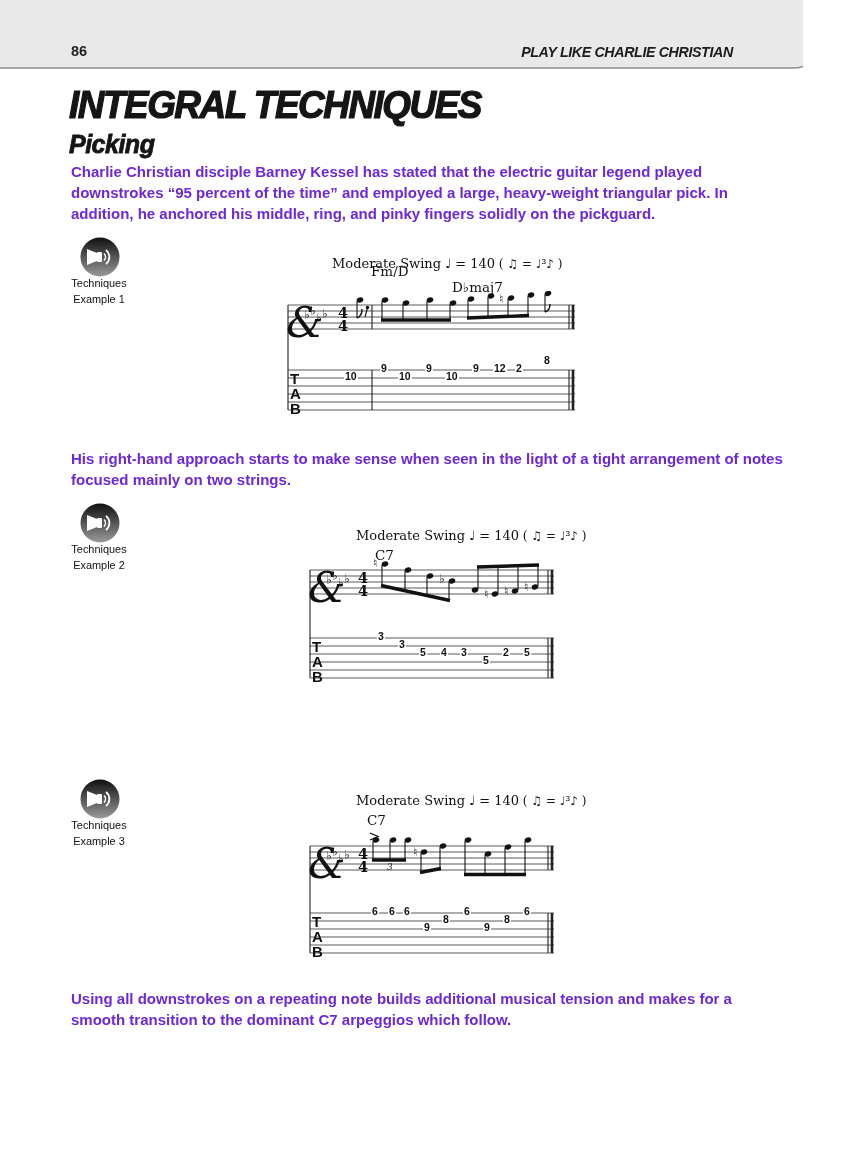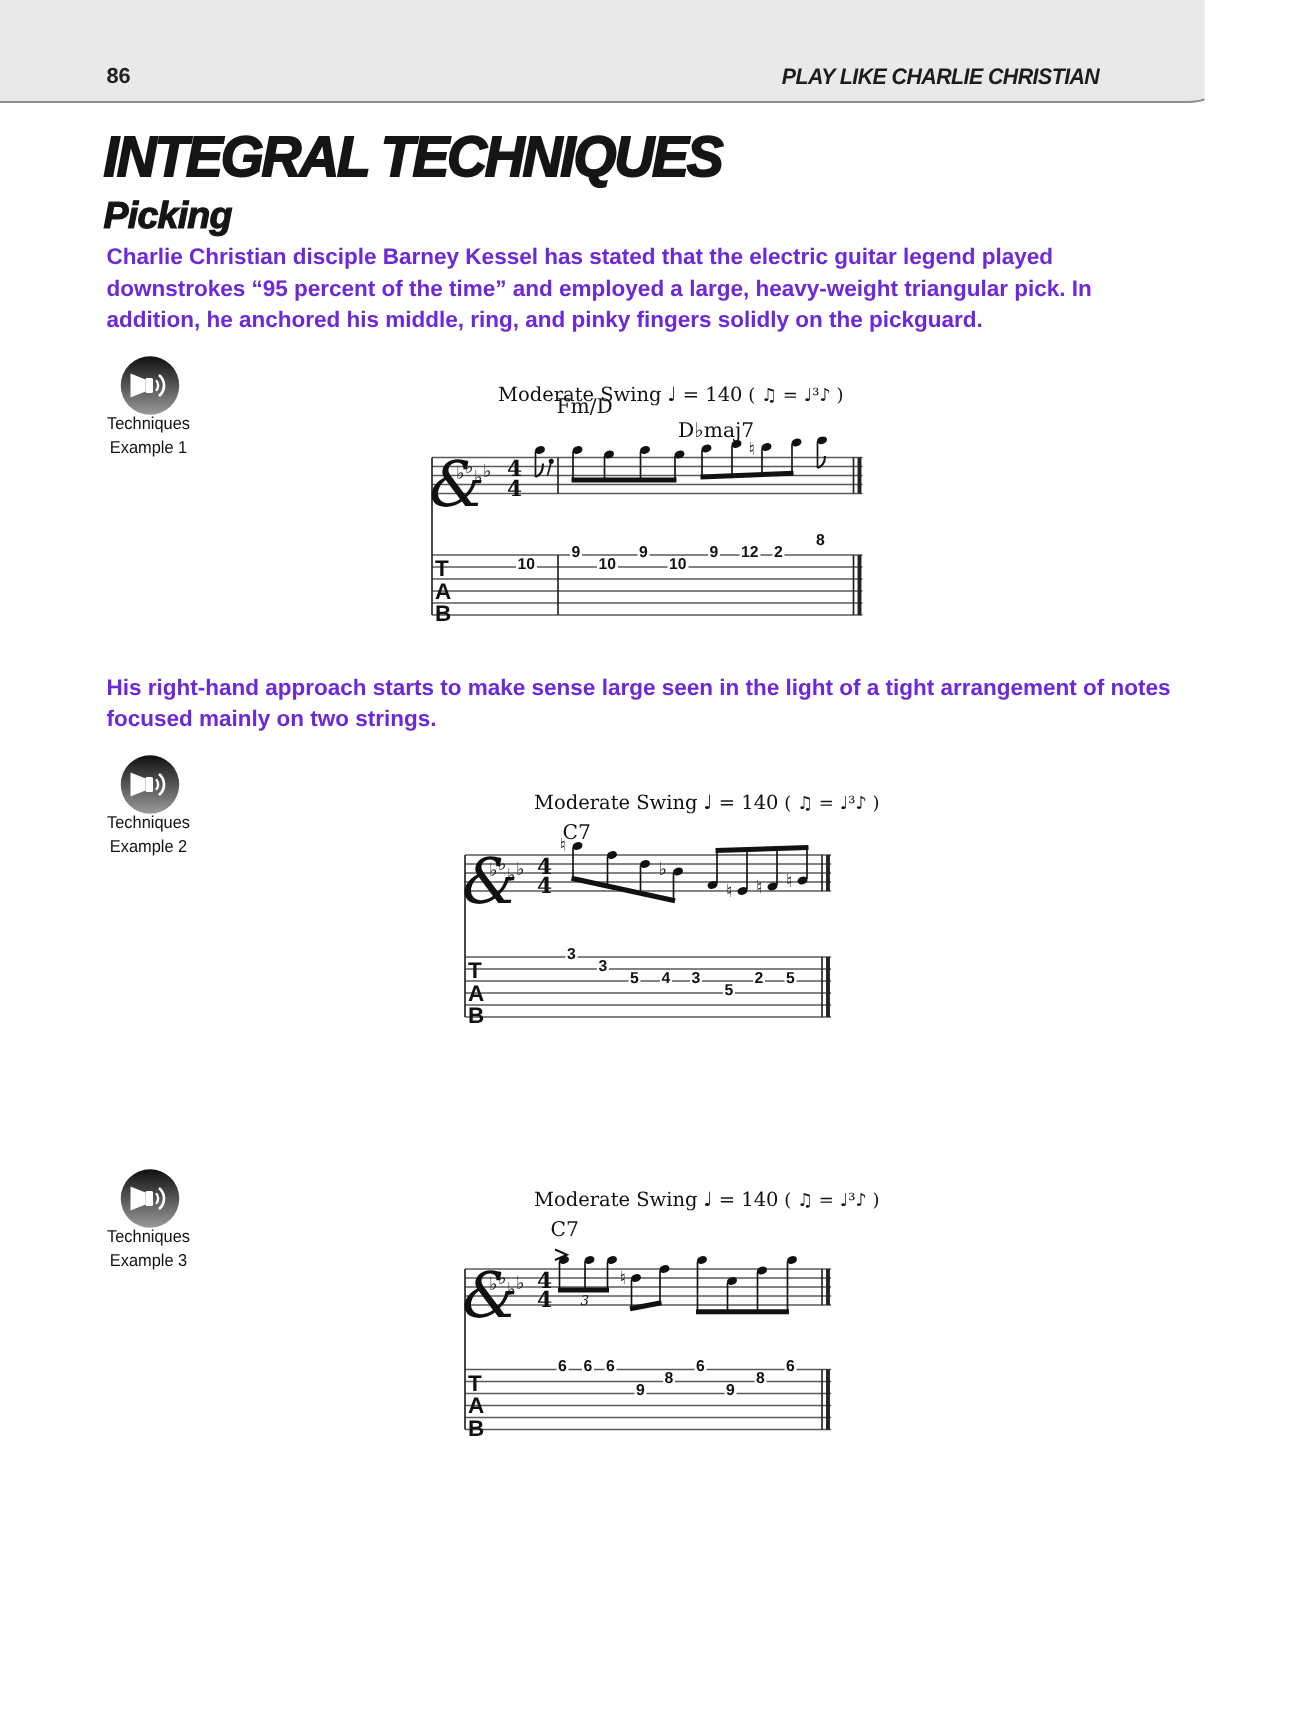--- a/index.html
+++ b/index.html
@@ -51,21 +51,22 @@
   <svg id="band-svg" width="864" height="76">
     <path d="M-3,-3 H852 L814,58 Q807,68 793,68 H-2 Z" fill="#e9e9e9" stroke="#8f8f8f" stroke-width="1.4"></path>
   </svg>
   <div class="pagenum">86</div>
   <div class="booktitle">PLAY LIKE CHARLIE CHRISTIAN</div>
 
   <div class="h1">INTEGRAL TECHNIQUES</div>
   <div class="h2">Picking</div>
 
   <div class="para" style="top:161px">Charlie Christian disciple Barney Kessel has stated that the electric guitar legend played downstrokes “95 percent of the time” and employed a large, heavy-weight triangular pick. In addition, he anchored his middle, ring, and pinky fingers solidly on the pickguard.</div>
-  <div class="para" style="top:448px">His right-hand approach starts to make sense large seen in the light of a tight arrangement of notes focused mainly on two strings.</div>
+  <div class="para" style="top:448px">His right-hand approach starts to make sense when seen in the light of a tight arrangement of notes focused mainly on two strings.</div>
+  <div class="para" style="top:988px">Using all downstrokes on a repeating note builds additional musical tension and makes for a smooth transition to the dominant C7 arpeggios which follow.</div>
 
   <section>
     <svg class="abs" style="left:79px;top:236px" width="42" height="42">
       <defs>
           <linearGradient id="g1" x1="0" y1="0" x2="0" y2="1">
         <stop offset="0" stop-color="#101010"></stop>
             <stop offset="1" stop-color="#9a9a9a"></stop>
           </linearGradient>
         </defs>
       <circle cx="21" cy="21" r="19.5" fill="url(#g1)"></circle>

